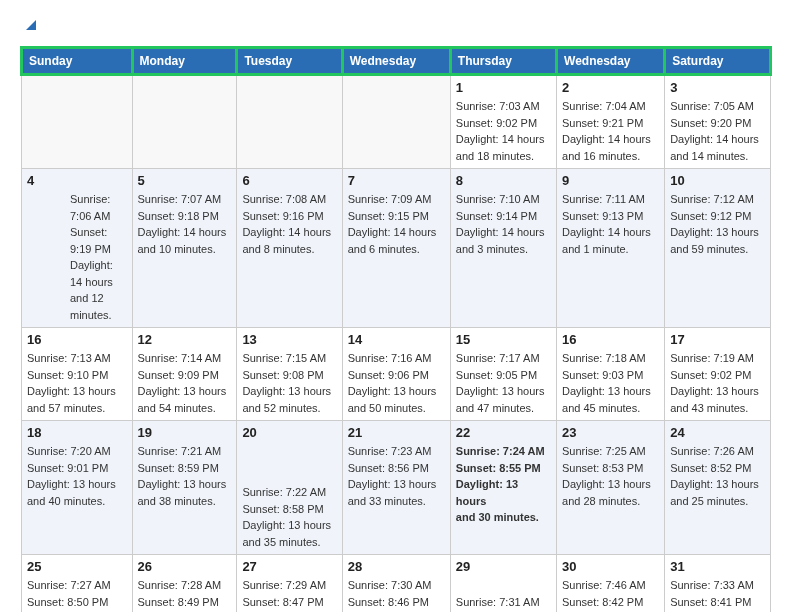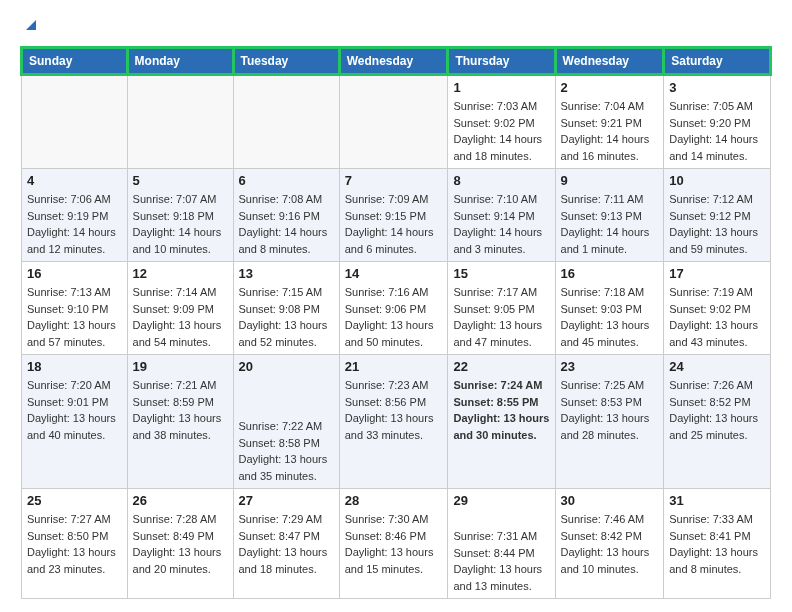--- a/index.html
+++ b/index.html
@@ -78,21 +78,21 @@
             <span class="day-num">3</span>
             <div class="day-info" style="white-space: pre-line;">Sunrise: 7:05 AM
 Sunset: 9:20 PM
 Daylight: 14 hours
 and 14 minutes.</div>
           </td>
         </tr>
         <tr>
           <td>
             <span class="day-num">4</span>
-            <div class="day-info" style="white-space: pre-line;">Sunrise: 7:06 AM
+            <div class="day-info" style="white-space: pre-line; margin-left: 43px;">Sunrise: 7:06 AM
 Sunset: 9:19 PM
 Daylight: 14 hours
 and 12 minutes.</div>
           </td>
           <td>
             <span class="day-num">5</span>
             <div class="day-info" style="white-space: pre-line;">Sunrise: 7:07 AM
 Sunset: 9:18 PM
 Daylight: 14 hours
 and 10 minutes.</div>

